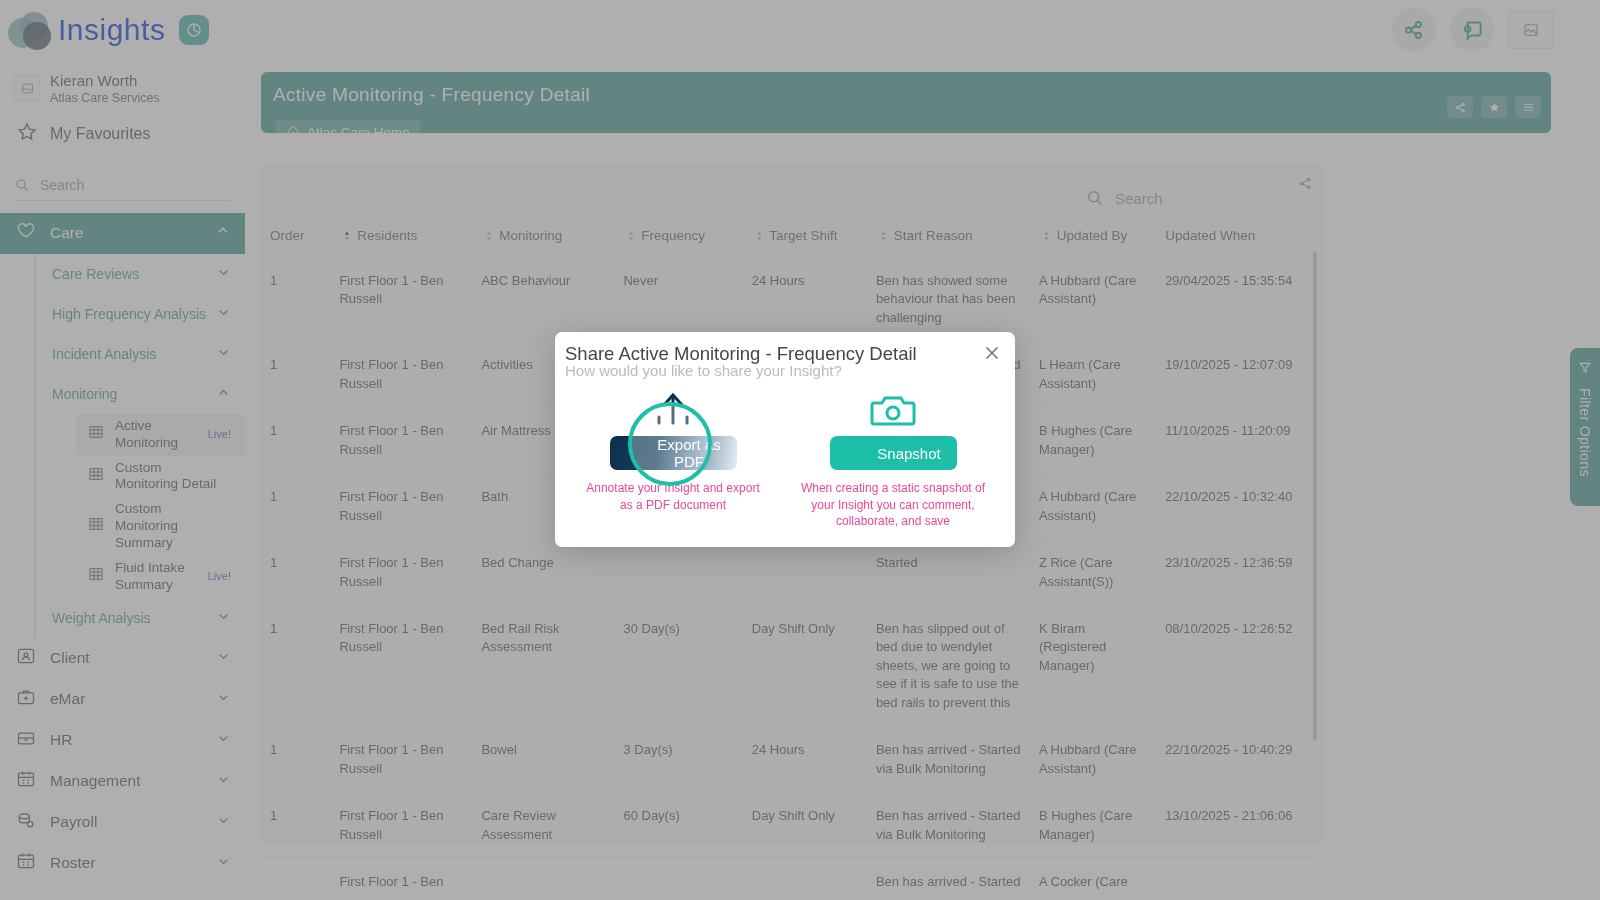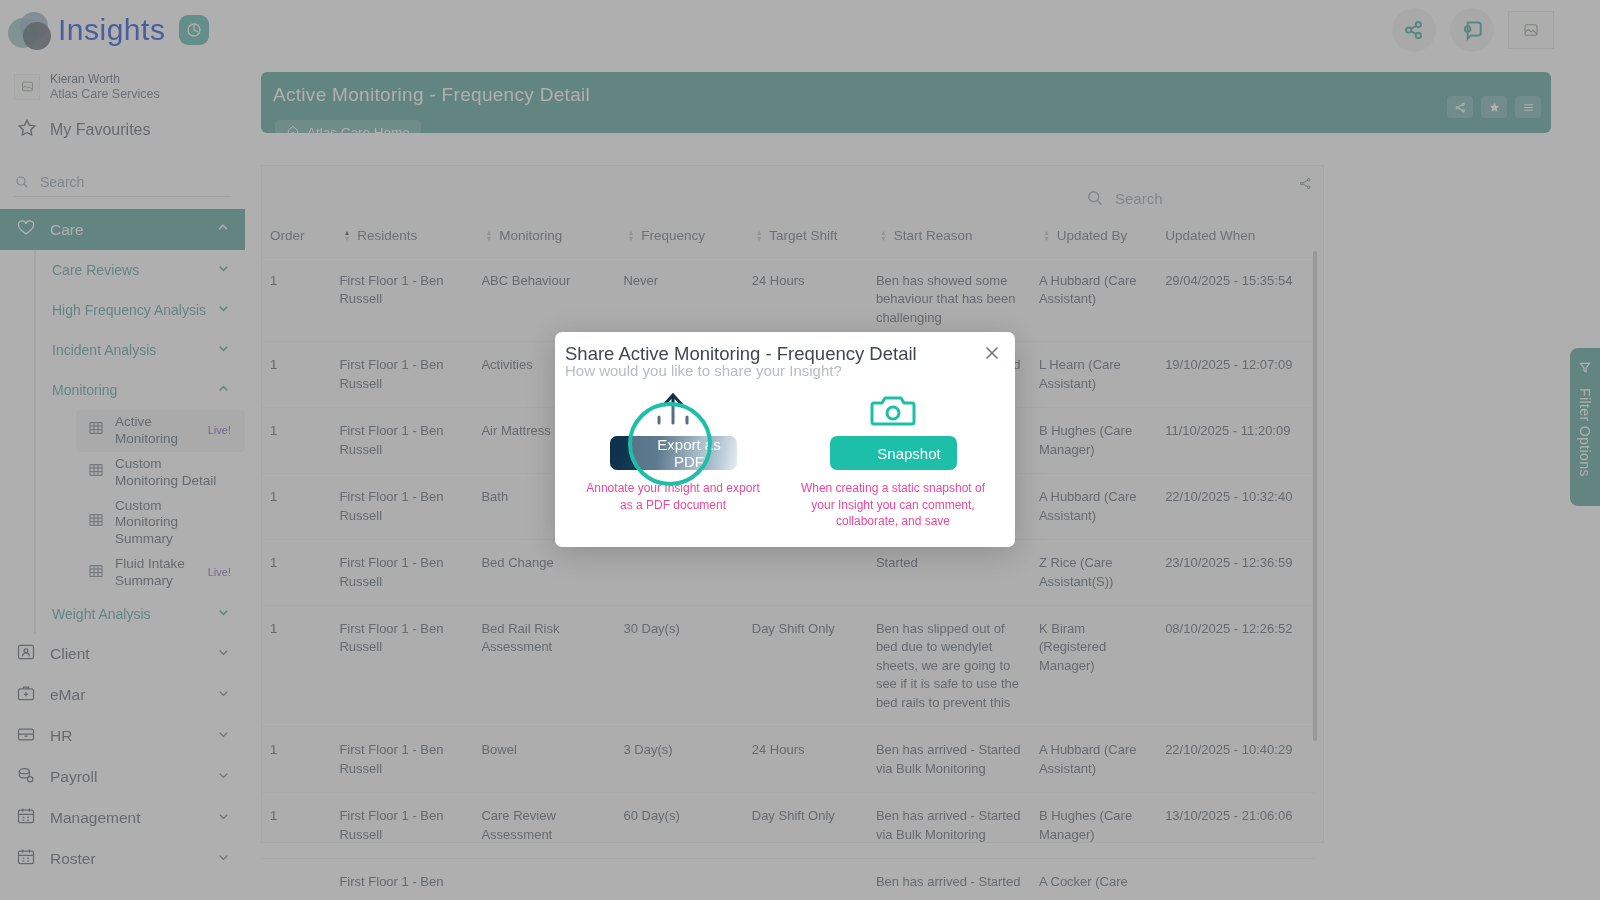--- a/index.html
+++ b/index.html
@@ -61,21 +61,21 @@
     width: 245px; height: 840px;
     background: #ffffff;
     overflow: hidden;
     z-index: 4;
   }
   .user-row { display:flex; align-items:center; gap:10px; padding: 12px 14px 8px 14px; }
   .user-avatar {
     width: 26px; height: 26px; background:#fafafa; border:1px solid #eee;
     display:flex; align-items:center; justify-content:center; font-size:11px; color:#9aa;
   }
-  .user-name { font-size: 12px; color: #5c6670; line-height:1.25; }
+  .user-name { font-size: 15px; color: #5c6670; line-height:1.25; }
   .user-org { font-size: 12.5px; color: #6d7781; }
   .fav-row { display:flex; align-items:center; gap:12px; padding: 8px 14px 14px 16px; }
   .fav-label { font-size: 16px; color:#5c6670; }
 
   .search-wrap { padding: 10px 14px 12px 14px; }
   .search-box {
     display:flex; align-items:center; gap:10px;
     height: 30px; border-bottom: 1px solid #e3e3e3;
     font-size: 14px; color:#9aa3ac;
   }
@@ -427,41 +427,41 @@
       <span class="chev">
         <svg width="15" height="15" viewBox="0 0 24 24" fill="none" stroke="#6b757e" stroke-width="2.2">
             <path d="M6 9 L12 15 L18 9"></path>
           </svg>
       </span>
     </div>
 
     <div class="nav-item">
       <span>
         <svg width="20" height="20" viewBox="0 0 24 24" fill="none" stroke="#5c6670" stroke-width="1.5">
+          <rect x="3" y="5" width="18" height="15" rx="2"></rect>
+            <path d="M3 10 h18 M8 3 v4 M16 3 v4 M8 13.5 h2 M13.5 13.5 h2 M8 17 h2 M13.5 17 h2"></path>
+        </svg>
+      </span>
+      <span>Management</span>
+      <span class="chev">
+        <svg width="15" height="15" viewBox="0 0 24 24" fill="none" stroke="#6b757e" stroke-width="2.2">
+            <path d="M6 9 L12 15 L18 9"></path>
+          </svg>
+      </span>
+    </div>
+
+    <div class="nav-item">
+      <span>
+        <svg width="20" height="20" viewBox="0 0 24 24" fill="none" stroke="#5c6670" stroke-width="1.5">
           <ellipse cx="10" cy="7.5" rx="6" ry="3"></ellipse>
             <path d="M4 7.5 v5 c0 1.7 2.7 3 6 3 s6-1.3 6-3 v-5"></path>
           <circle cx="17" cy="17" r="3.2"></circle>
         </svg>
       </span>
       <span>Payroll</span>
-      <span class="chev">
-        <svg width="15" height="15" viewBox="0 0 24 24" fill="none" stroke="#6b757e" stroke-width="2.2">
-            <path d="M6 9 L12 15 L18 9"></path>
-          </svg>
-      </span>
-    </div>
-
-    <div class="nav-item">
-      <span>
-        <svg width="20" height="20" viewBox="0 0 24 24" fill="none" stroke="#5c6670" stroke-width="1.5">
-          <rect x="3" y="5" width="18" height="15" rx="2"></rect>
-            <path d="M3 10 h18 M8 3 v4 M16 3 v4 M8 13.5 h2 M13.5 13.5 h2 M8 17 h2 M13.5 17 h2"></path>
-        </svg>
-      </span>
-      <span>Management</span>
       <span class="chev">
         <svg width="15" height="15" viewBox="0 0 24 24" fill="none" stroke="#6b757e" stroke-width="2.2">
             <path d="M6 9 L12 15 L18 9"></path>
           </svg>
       </span>
     </div>
 
     <div class="nav-item">
       <span>
         <svg width="20" height="20" viewBox="0 0 24 24" fill="none" stroke="#5c6670" stroke-width="1.5">

